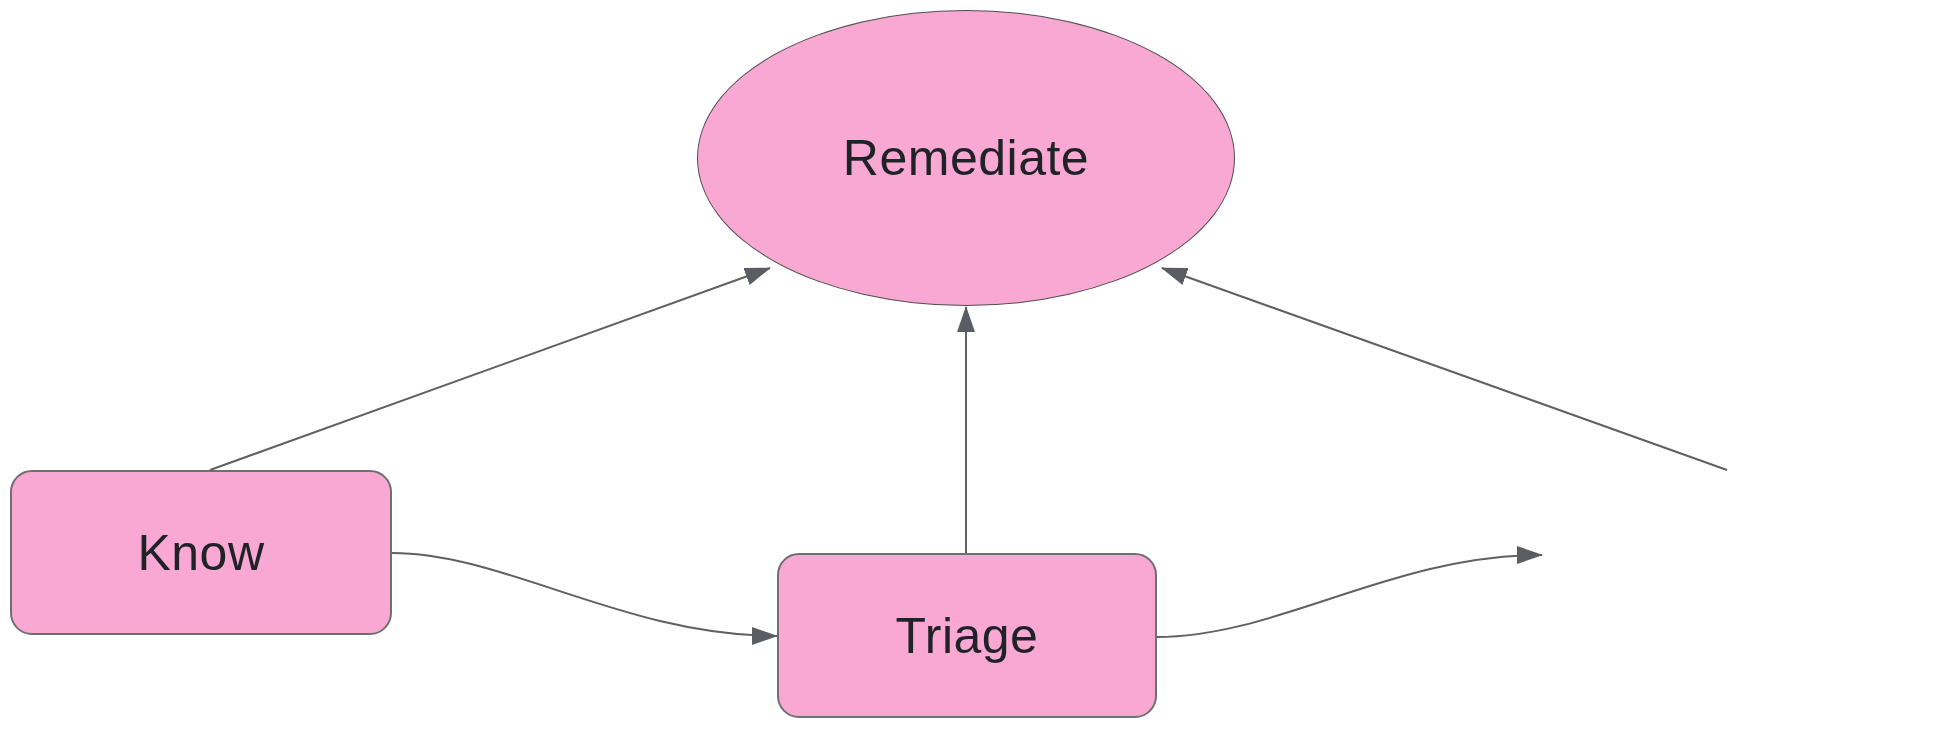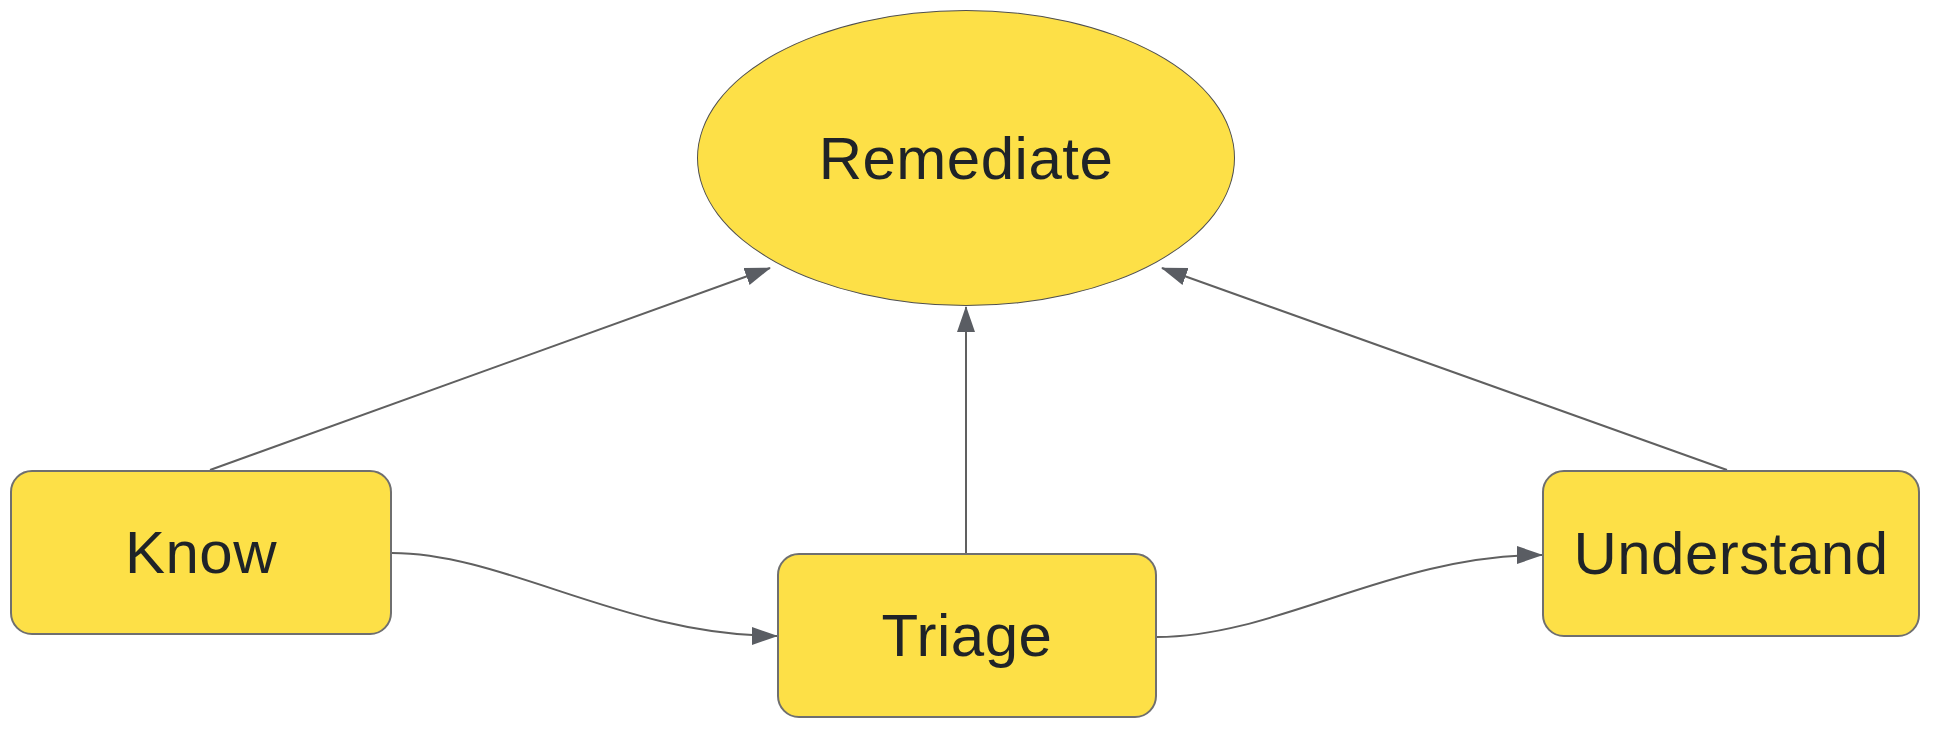--- a/index.html
+++ b/index.html
@@ -23,24 +23,24 @@
     top: 0;
     width: 1933px;
     height: 731px;
     pointer-events: none;
   }
   .node {
     position: absolute;
     display: flex;
     align-items: center;
     justify-content: center;
-    background: #fde047;
+    background: #f9a8d4;
     box-sizing: border-box;
     color: #1f2328;
-    font-size: 60px;
+    font-size: 50px;
     letter-spacing: 0.5px;
     white-space: nowrap;
   }
   .node--rect {
     border: 2px solid #6f6f6f;
     border-radius: 22px;
   }
   .node--ellipse {
     border: 1.6px solid #4f4f4f;
     border-radius: 50%;
@@ -79,17 +79,14 @@
   </div>
 
   <div id="node-triage" class="node node--rect">
     <span class="node-label">Triage</span>
   </div>
 
   <div id="node-know" class="node node--rect">
     <span class="node-label">Know</span>
   </div>
 
-  <div id="node-understand" class="node node--rect">
-    <span class="node-label">Understand</span>
-  </div>
 
 </div>
 
 </body></html>

